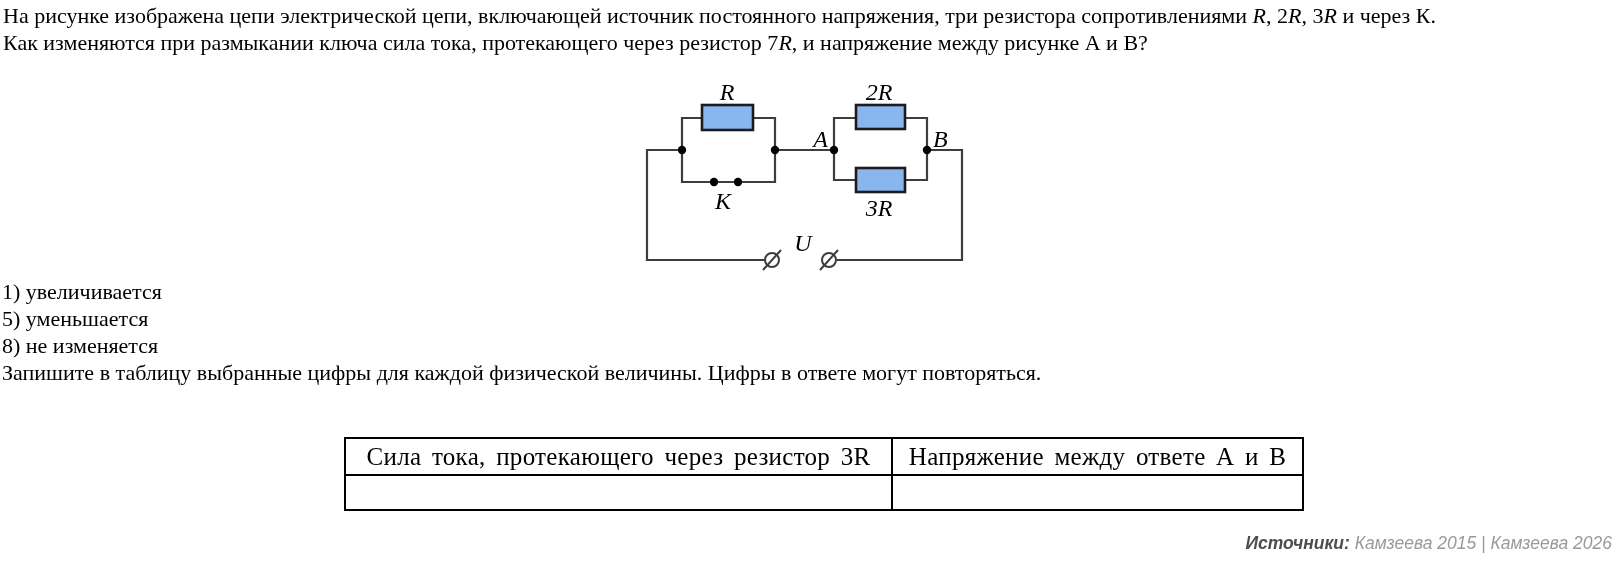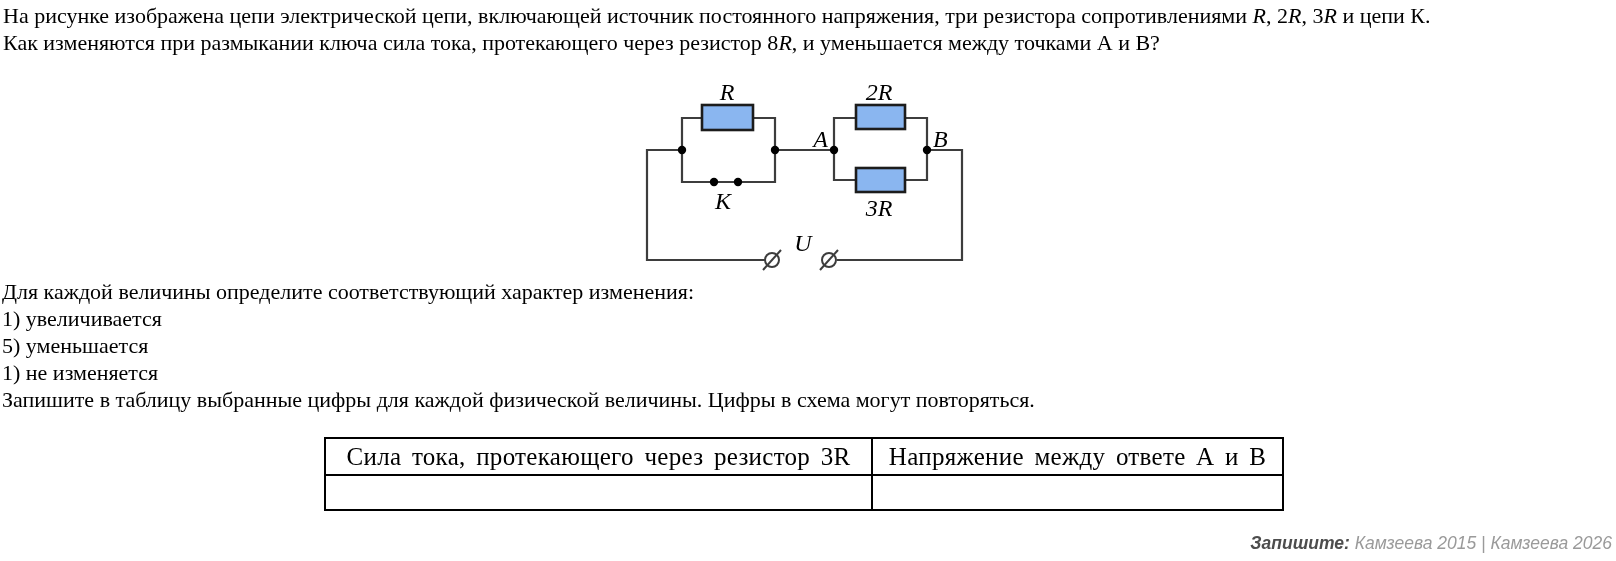--- a/index.html
+++ b/index.html
@@ -31,21 +31,21 @@
     fill: var(--label, #000);
   }
   
   .instructions {
     position: absolute; left: 2px; top: 278px;
     font-size: 22px; line-height: 27px;
     white-space: nowrap;
   }
   
   .answer-table {
-    position: absolute; left: 324px; top: 437px;
+    position: absolute; left: 344px; top: 437px;
     border-collapse: collapse; table-layout: fixed;
   }
   .answer-table th, .answer-table td {
     border: 2px solid #000;
     font-weight: normal;
     font-size: 25px;
     text-align: center;
     vertical-align: middle;
     letter-spacing: 0.3px;
     word-spacing: 4px;
@@ -61,22 +61,22 @@
     font-style: italic; font-size: 17.5px;
     color: #9a9a9a;
     white-space: nowrap;
   }
   .source .lbl { color: #4d4d4d; font-weight: bold; }
 </style>
 </head>
 <body>
 
 <div class="problem">
-  <div><span>На рисунке изображена цепи электрической цепи, включающей источник постоянного напряжения, три резистора сопротивлениями </span><span class="mi">R</span><span>, 2</span><span class="mi">R</span><span>, 3</span><span class="mi">R</span><span> и цепи К.</span></div>
-  <div><span>Как изменяются при размыкании ключа сила тока, протекающего через резистор 8</span><span class="mi">R</span><span>, и уменьшается между точками А и В?</span></div>
+  <div><span>На рисунке изображена цепи электрической цепи, включающей источник постоянного напряжения, три резистора сопротивлениями </span><span class="mi">R</span><span>, 2</span><span class="mi">R</span><span>, 3</span><span class="mi">R</span><span> и через К.</span></div>
+  <div><span>Как изменяются при размыкании ключа сила тока, протекающего через резистор 7</span><span class="mi">R</span><span>, и напряжение между рисунке А и В?</span></div>
 </div>
 
 <svg class="circuit" width="1616" height="561" viewBox="0 0 1616 561">
 
   <path class="wire" d="M682,150 H647 V260 H765"></path>
   <path class="wire" d="M682,150 V118 H775 V150"></path>
   <path class="wire" d="M682,150 V182 H775 V150"></path>
   <path class="wire" d="M775,150 H834"></path>
   <path class="wire" d="M834,150 V118 H927 V150"></path>
   <path class="wire" d="M834,150 V180 H927 V150"></path>
@@ -106,40 +106,39 @@
   <text class="clabel" x="727" y="100" text-anchor="middle">R</text>
   <text class="clabel" x="879" y="100" text-anchor="middle">2R</text>
   <text class="clabel" x="879" y="216" text-anchor="middle">3R</text>
   <text class="clabel" x="723" y="209" text-anchor="middle">K</text>
   <text class="clabel" x="828" y="147" text-anchor="end">A</text>
   <text class="clabel" x="933" y="147" text-anchor="start">B</text>
   <text class="clabel" x="803" y="251" text-anchor="middle">U</text>
 </svg>
 
 <div class="instructions">
-  <div>Для каждой величины определите соответствующий характер изменения:</div>
   <div>1) увеличивается</div>
   <div>5) уменьшается</div>
-  <div>1) не изменяется</div>
-  <div>Запишите в таблицу выбранные цифры для каждой физической величины. Цифры в схема могут повторяться.</div>
+  <div>8) не изменяется</div>
+  <div>Запишите в таблицу выбранные цифры для каждой физической величины. Цифры в ответе могут повторяться.</div>
 </div>
 
 <table class="answer-table">
   <colgroup>
     <col style="width:547px">
     <col style="width:411px">
   </colgroup>
   <tbody>
       <tr>
     <th>Сила тока, протекающего через резистор 3R</th>
     <th>Напряжение между ответе А и В</th>
   </tr>
   <tr>
     <td></td>
     <td></td>
   </tr>
 </tbody>
   </table>
 
 <div class="source">
-  <span class="lbl">Запишите:</span>
+  <span class="lbl">Источники:</span>
   <span>Камзеева 2015 | Камзеева 2026</span>
 </div>
 
 </body></html>

